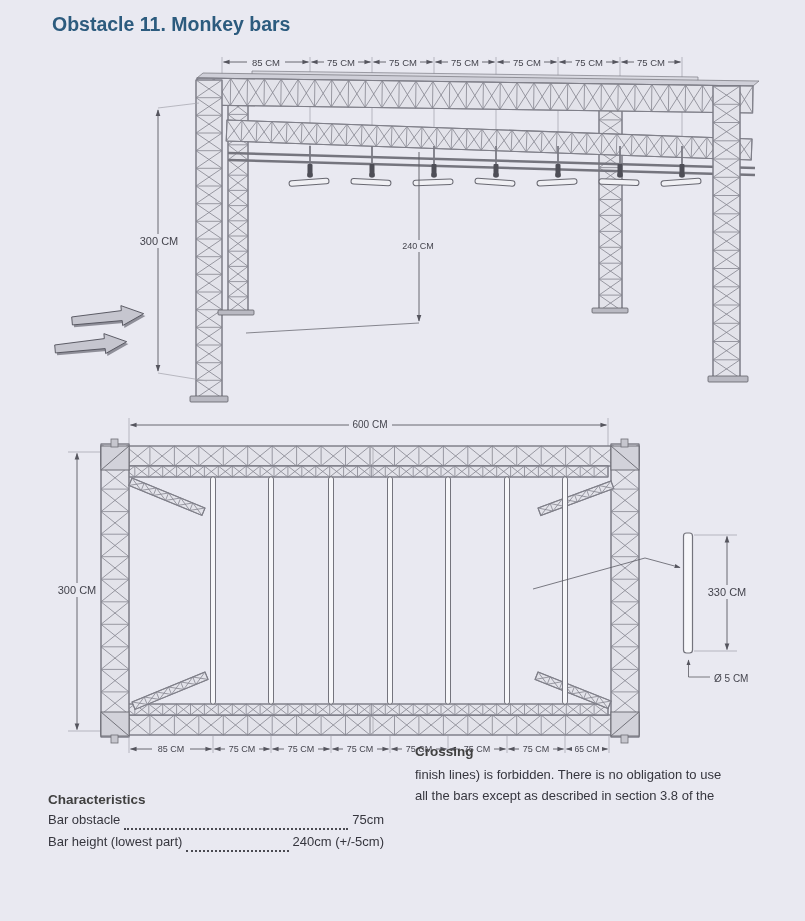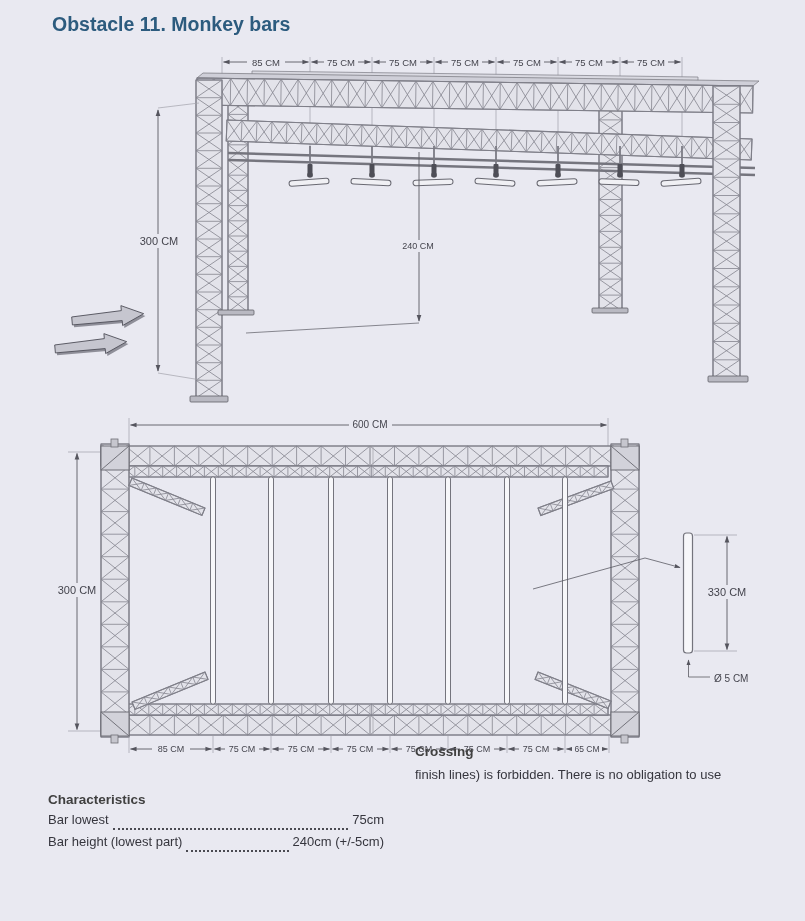--- a/index.html
+++ b/index.html
@@ -295,28 +295,29 @@
         <text class="dl fs11" x="727" y="596">330 CM</text>
         <path class="dim" d="M710,677 L688.5,677 L688.5,660" marker-end="url(#ah)" style="stroke-width:0.8"></path>
         <text class="dl fs10 as" x="714" y="682">Ø 5 CM</text>
       </g>
     </g>
   </svg>
 
   <div class="section chars">
     <div class="sec-h">Characteristics</div>
     <div class="crow">
-      <span>Bar lowest</span>
+      <span>Bar obstacle</span>
       <span class="dots"></span>
       <span>75cm</span>
     </div>
     <div class="crow">
       <span>Bar height (lowest part)</span>
       <span class="dots"></span>
       <span>240cm (+/-5cm)</span>
     </div>
   </div>
 
   <div class="section crossing">
     <div class="sec-h">Crossing</div>
     <div class="cline">finish lines) is forbidden. There is no obligation to use</div>
+    <div class="cline">all the bars except as described in section 3.8 of the</div>
   </div>
 </div>
 
 </body></html>

